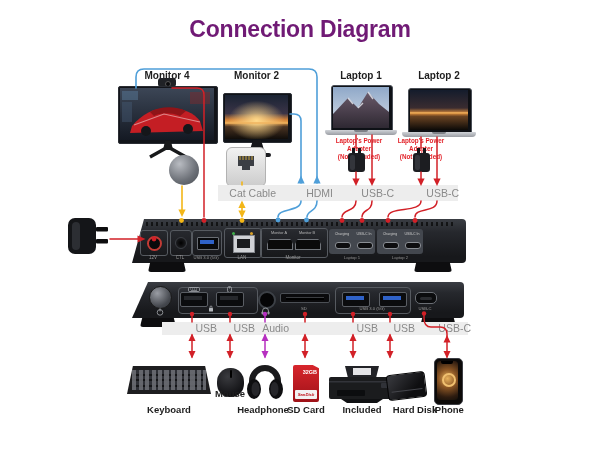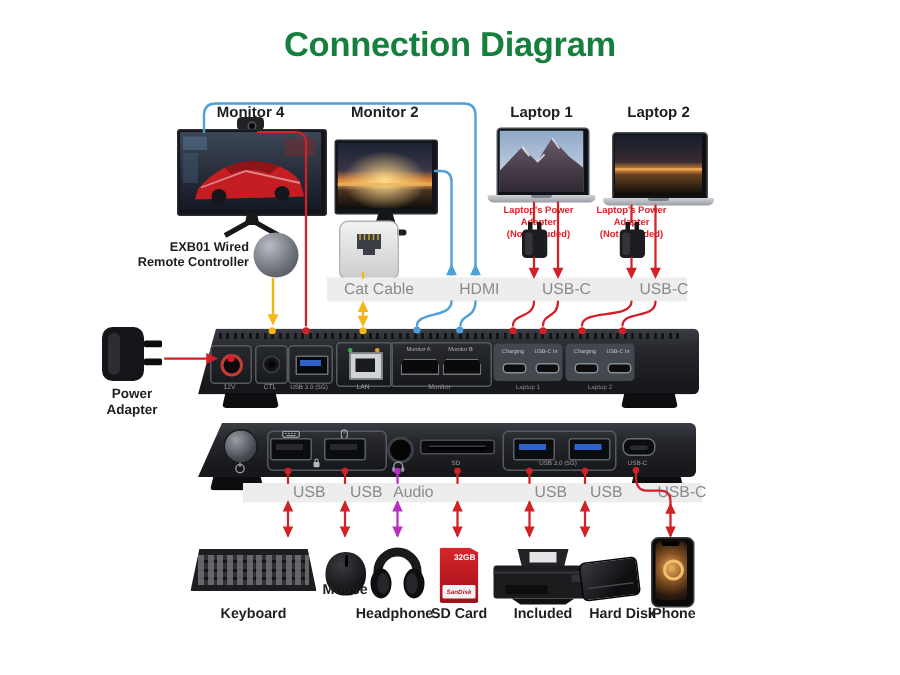--- a/index.html
+++ b/index.html
@@ -15,21 +15,21 @@
   .cell{position:absolute;border:1px solid #565a60;border-radius:3px;}
   .foot{position:absolute;background:#0d0d0f;clip-path:polygon(6% 0,94% 0,100% 100%,0 100%);border-radius:0 0 3px 3px;}
   svg{display:block;}
   #overlay{position:absolute;left:0;top:0;pointer-events:none;}
 </style>
 </head>
 <body>
 
 <div class="stage">
 
-  <div class="a t" style="left:90px;top:16px;width:420px;font-size:23px;letter-spacing:-0.2px;color:#15803d;">Connection Diagram</div>
+  <div class="a t" style="left:90px;top:16px;width:420px;font-size:23px;letter-spacing:-0.2px;color:#701a75;">Connection Diagram</div>
 
   <div class="a t" style="left:118px;top:70px;width:98px;font-size:10px;">Monitor 4</div>
   <div class="a t" style="left:223px;top:70px;width:67px;font-size:10px;">Monitor 2</div>
   <div class="a t" style="left:331px;top:70px;width:60px;font-size:10px;">Laptop 1</div>
   <div class="a t" style="left:408px;top:70px;width:62px;font-size:10px;">Laptop 2</div>
 
   <div class="a" style="left:158px;top:78px;width:18px;height:9px;background:#202226;border-radius:3px;">
     <div class="a" style="left:7px;top:2.5px;width:4px;height:4px;border-radius:50%;background:#0a0a0c;border:0.5px solid #555;"></div>
   </div>
   <div class="a" style="left:118px;top:86px;width:98px;height:56px;background:#121419;border:1px solid #2a2d33;border-radius:2px;">
@@ -139,24 +139,20 @@
     <rect x="0" y="5" width="17" height="19" rx="3" fill="#1c1d21"></rect>
     <rect x="2" y="7" width="5" height="15" rx="2" fill="#33353b"></rect>
   </svg>
   <svg class="a" width="17" height="24" viewBox="0 0 17 24" style="left:413px;top:148px;">
     <rect x="4" y="0" width="3" height="6" fill="#16171a"></rect>
       <rect x="10" y="0" width="3" height="6" fill="#16171a"></rect>
     <rect x="0" y="5" width="17" height="19" rx="3" fill="#1c1d21"></rect>
     <rect x="2" y="7" width="5" height="15" rx="2" fill="#33353b"></rect>
   </svg>
 
-  <div class="a t" style="left:86px;top:159px;width:80px;font-size:8.5px;line-height:1.2;text-align:right;">
-    <div>EXB01 Wired</div>
-    <div>Remote Controller</div>
-  </div>
   <div class="a" style="left:169px;top:155px;width:30px;height:30px;border-radius:50%;background:radial-gradient(circle at 35% 30%,#b9bcc2,#6b6f76 60%,#494c52);"></div>
 
   <div class="a" style="left:226px;top:147px;width:38px;height:38px;border-radius:6px;background:linear-gradient(#f2f2f2,#cccccc);border:1px solid #b2b2b2;">
     <svg width="38" height="38" viewBox="0 0 38 38">
       <path d="M11,8 h16 v10 h-4 v4 h-8 v-4 h-4 z" fill="#3b3e44"></path>
       <path d="M13,8 v4 M16,8 v4 M19,8 v4 M22,8 v4 M25,8 v4" stroke="#c9a33a" stroke-width="1"></path>
     </svg>
   </div>
 
   <div class="a band" style="left:218px;top:185px;width:240px;height:16px;"></div>
@@ -164,24 +160,20 @@
   <div class="a g" style="left:283px;top:187px;width:50px;">HDMI</div>
   <div class="a g" style="left:334px;top:187px;width:60px;">USB-C</div>
   <div class="a g" style="left:399px;top:187px;width:60px;">USB-C</div>
 
   <svg class="a" width="46" height="46" viewBox="0 0 46 46" style="left:64px;top:210px;">
     <rect x="4" y="8" width="28" height="36" rx="7" fill="#141518"></rect>
     <rect x="8" y="12" width="8" height="28" rx="4" fill="#2c2e33"></rect>
     <rect x="32" y="17" width="12" height="4.5" rx="1" fill="#0d0d0e"></rect>
     <rect x="32" y="29" width="12" height="4.5" rx="1" fill="#0d0d0e"></rect>
   </svg>
-  <div class="a t" style="left:60px;top:257px;width:56px;font-size:9px;line-height:1.2;">
-    <div>Power</div>
-    <div>Adapter</div>
-  </div>
 
   <div class="a dock" style="left:132px;top:219px;width:334px;height:44px;clip-path:polygon(12px 0,100% 0,100% 100%,0 100%);border-radius:0 4px 4px 0;">
     <div class="a" style="left:14px;top:3px;width:310px;height:4px;background:repeating-linear-gradient(90deg,#050505 0 2px,transparent 2px 5px);opacity:.7;"></div>
 
     <div class="cell" style="left:8px;top:11px;width:26px;height:24px;">
       <div class="a" style="left:6px;top:5px;width:11px;height:11px;border-radius:50%;background:#0a0a0c;border:2.5px solid #c23b35;"></div>
     </div>
     <div class="a microlbl" style="left:4px;top:37px;width:34px;">12V</div>
 
     <div class="cell" style="left:38px;top:11px;width:20px;height:24px;">

